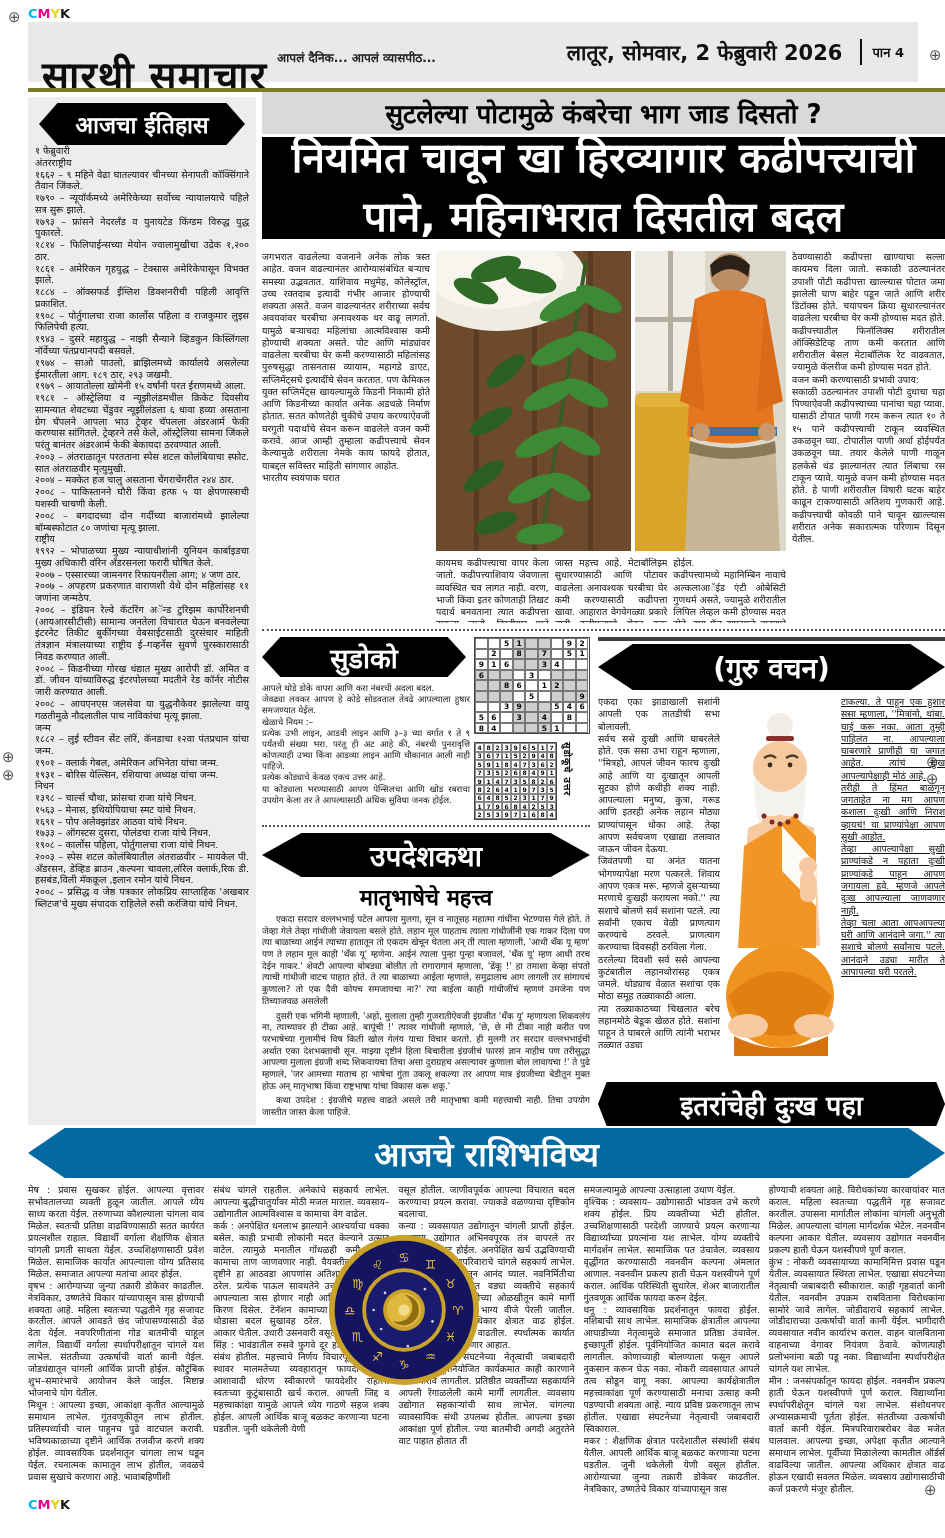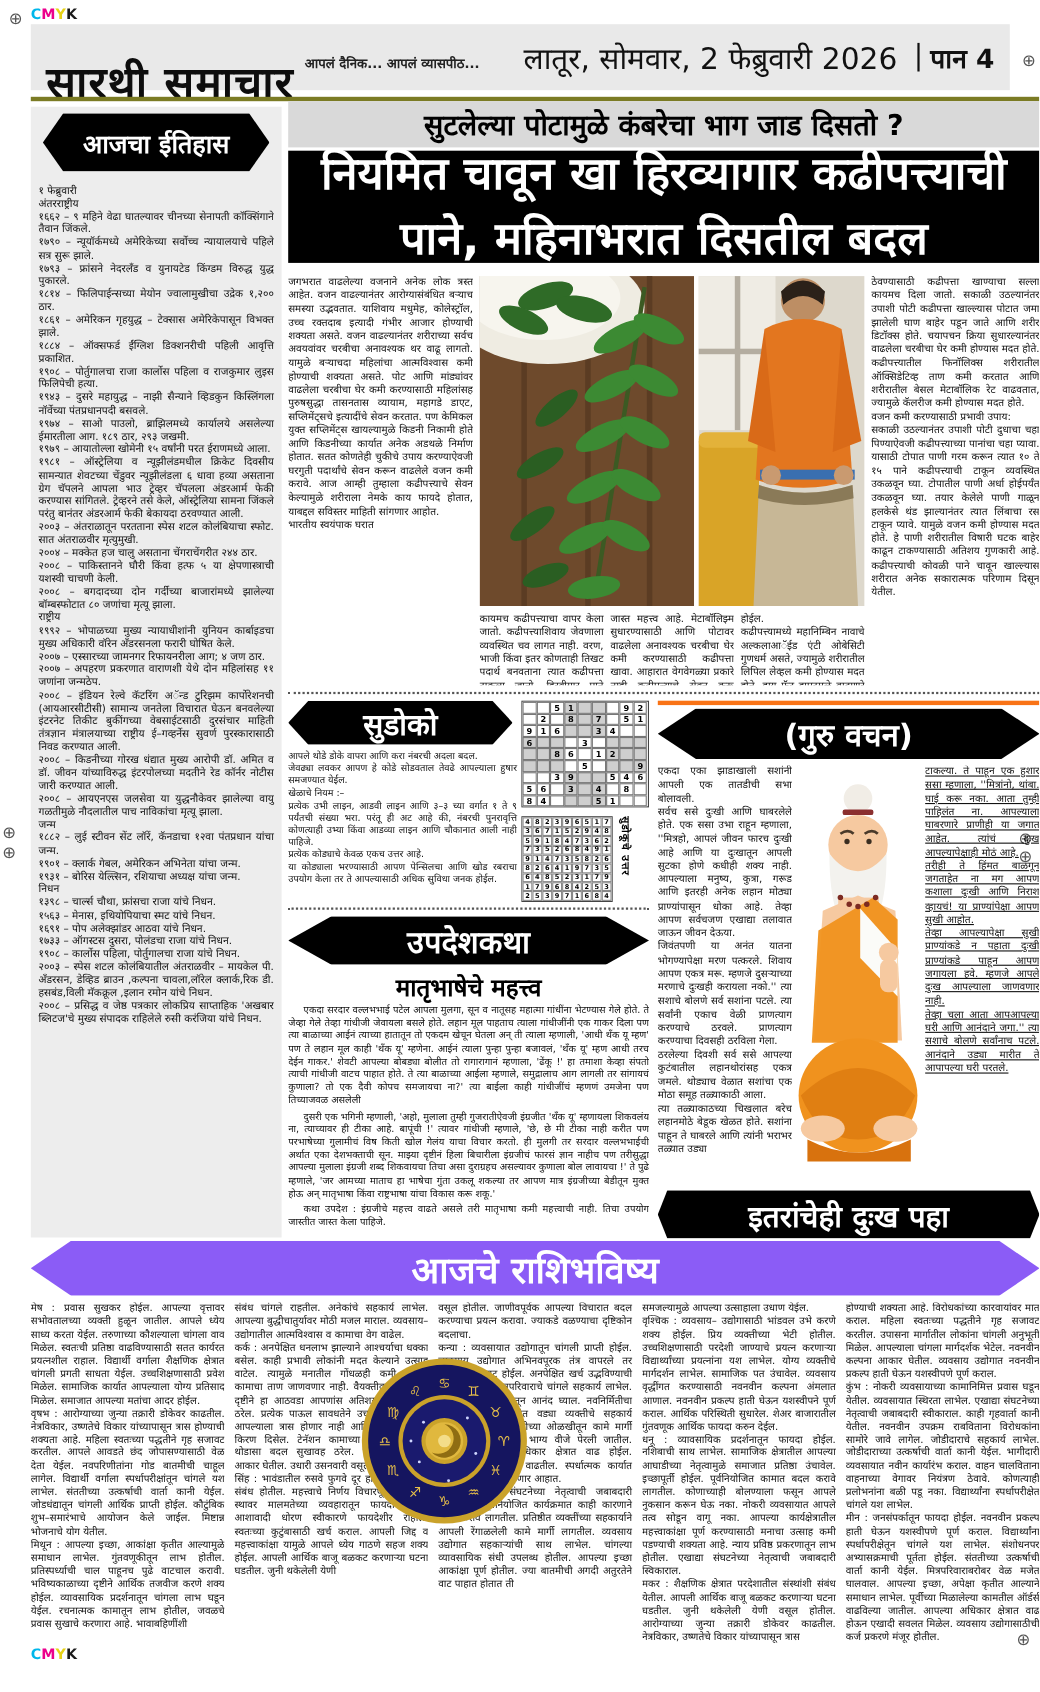--- a/index.html
+++ b/index.html
@@ -12,34 +12,34 @@
   .cmyk { position:absolute; font-size:13px; font-weight:bold; letter-spacing:0px; font-family:"DejaVu Sans", sans-serif; }
   .cmyk span:nth-child(1){color:#00b7eb;} .cmyk span:nth-child(2){color:#ec008c;}
   .cmyk span:nth-child(3){color:#e8d317;} .cmyk span:nth-child(4){color:#1a1a1a;}
 
   
   .masthead { position:absolute; left:28px; top:22px; width:890px; height:60px; background:#e9e9e9;
     display:flex; align-items:center; padding:0 14px; }
   .mast-title { font-size:40px; font-weight:bold; color:#0d0d0d; letter-spacing:1px; line-height:1;margin-top:48px; }
   .mast-tagline { font-size:12px; font-weight:bold; color:#222; margin-left:10px; margin-top:10px; }
   .mast-right { margin-left:auto; display:flex; align-items:center; }
-  .mast-date { font-size:27px; font-weight:normal; color:#111; }
+  .mast-date { font-size:21px; font-weight:bold; color:#111; }
   .mast-divider { width:2px; height:26px; background:#111; margin:0 10px 0 18px; }
-  .mast-page { font-size:24px; font-weight:bold; color:#111; }
+  .mast-page { font-size:13px; font-weight:bold; color:#111; }
   .rule-olive { position:absolute; left:28px; top:88px; width:917px; height:4px; background:#7b7b24; }
 
   
   .banner { background:#000; color:#fff; font-weight:bold; text-align:center;
     clip-path:polygon(0 50%,9% 0,91% 0,100% 50%,91% 100%,9% 100%);
     display:flex; align-items:center; justify-content:center; }
 
   
   .history { position:absolute; left:28px; top:97px; width:228px; height:1028px; background:#ededed;
     padding:6px 7px 6px 7px; overflow:hidden; }
-  .history .banner { width:206px; height:53px; font-size:23px; margin:0 auto 12px auto; }
+  .history .banner { width:206px; height:42px; font-size:23px; margin:0 auto 0 auto; }
   .history-text { font-size:9.5px; line-height:1.24; color:#111; text-align:justify; white-space:pre-line; }
 
   
   .main { position:absolute; left:262px; top:92px; width:683px; }
   .kicker { background:#d9d9d9; height:42px; display:flex; align-items:center; justify-content:center;
     font-size:26px; font-weight:bold; color:#000; }
   .headline { background:#000; color:#fff; margin-top:3px; height:102px; display:flex; align-items:center;
     justify-content:center; text-align:center; font-size:41px; font-weight:bold; line-height:1.45; white-space:pre-line; }
 
   .article { display:flex; gap:6px; margin-top:12px; height:380px; overflow:hidden;
@@ -47,21 +47,21 @@
   .article .acol { font-size:9.3px; line-height:1.32; text-align:justify; color:#111; white-space:pre-line; overflow:hidden; }
   .col1 { width:168px; } .col5 { width:153px; }
   .mid { width:350px; display:flex; flex-direction:column; }
   .mid-imgs { display:flex; gap:4px; height:300px; }
   .img-leaves { width:195px; height:300px; } .img-man { width:151px; height:300px; }
   .mid-text { display:flex; gap:6px; margin-top:6px; flex:1; overflow:hidden; }
   .mid-text .acol { flex:1; }
 
   .bottom-row { display:flex; gap:8px; margin-top:6px; }
   .bcol-left { width:328px; }
-  .bcol-right { width:347px; border-top:4px solid #f97316; padding-top:3px; }
+  .bcol-right { width:347px; border-top:4px solid #404040; padding-top:3px; }
 
   
   .sudoku { position:relative; height:190px; border-bottom:2px dotted #555; }
   .sudoku-left { width:206px; }
   .sudoku .banner { width:204px; height:40px; font-size:27px; margin-bottom:6px; }
   .sudoku-intro { font-size:8.6px; line-height:1.3; text-align:justify; color:#111; white-space:pre-line; width:208px; }
   .sudoku-right { position:absolute; right:0; top:0; width:116px; }
   .sgrid { display:flex; flex-direction:column; border:1px solid #444; }
   .sgrid .grid-row { display:flex; }
   .sgrid .grid-cell { width:12.6px; height:10.6px; border:0.5px solid #777; font-size:7.5px; font-weight:bold;
@@ -86,21 +86,21 @@
   .guru .banner { width:100%; height:46px; font-size:28px; clip-path:polygon(0 50%,10% 0,90% 0,100% 50%,90% 100%,10% 100%); }
   .guru-body { display:flex; gap:4px; margin-top:6px; height:382px; overflow:hidden; }
   .gcol { font-size:9.3px; line-height:1.32; text-align:justify; color:#111; white-space:pre-line; overflow:hidden; }
   .gcol.left { width:122px; } .gcol.right { width:104px;text-decoration:underline; }
   .sage { width:113px; height:382px; }
   .guru-footer { margin-top:4px; height:44px; background:#000; color:#fff; font-weight:bold; font-size:27px;
     display:flex; align-items:center; justify-content:center;
     clip-path:polygon(0 50%,2.5% 0,97.5% 0,100% 50%,97.5% 100%,2.5% 100%); }
 
   
-  .horo-banner { position:absolute; left:28px; top:1128px; width:917px; height:50px; background:#8b5cf6; color:#fff;
+  .horo-banner { position:absolute; left:28px; top:1128px; width:917px; height:50px; background:#0369a1; color:#fff;
     font-size:33px; font-weight:bold; display:flex; align-items:center; justify-content:center;
     clip-path:polygon(0 50%,4% 0,96% 0,100% 50%,96% 100%,4% 100%); }
   .horo-body { position:absolute; left:28px; top:1184px; width:917px; height:348px; display:flex; gap:9px; overflow:hidden; }
   .horo-col { flex:1; font-size:9.2px; line-height:1.3; text-align:justify; color:#111; white-space:pre-line; overflow:hidden; }
   .wheel { position:absolute; left:300px; top:50px; width:152px; height:152px; }
 </style>
 </head>
 <body>
 
 <div class="page">

